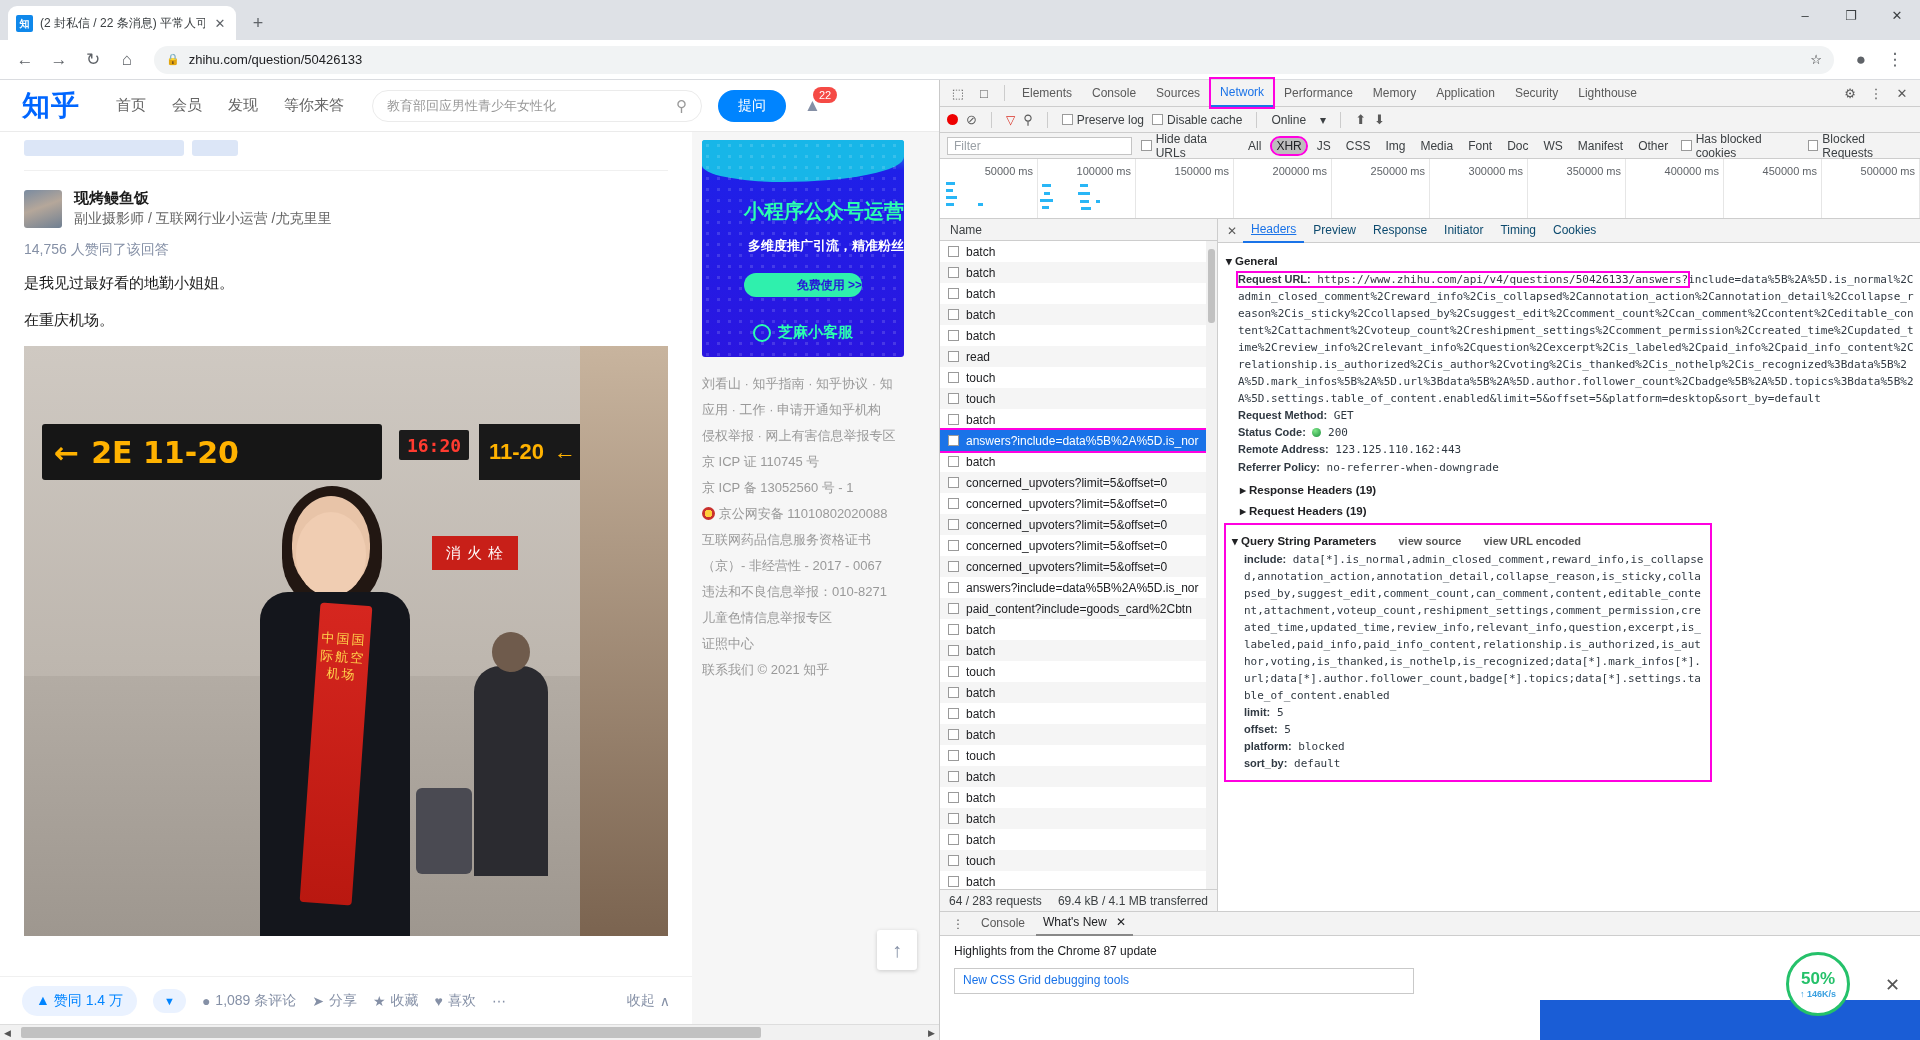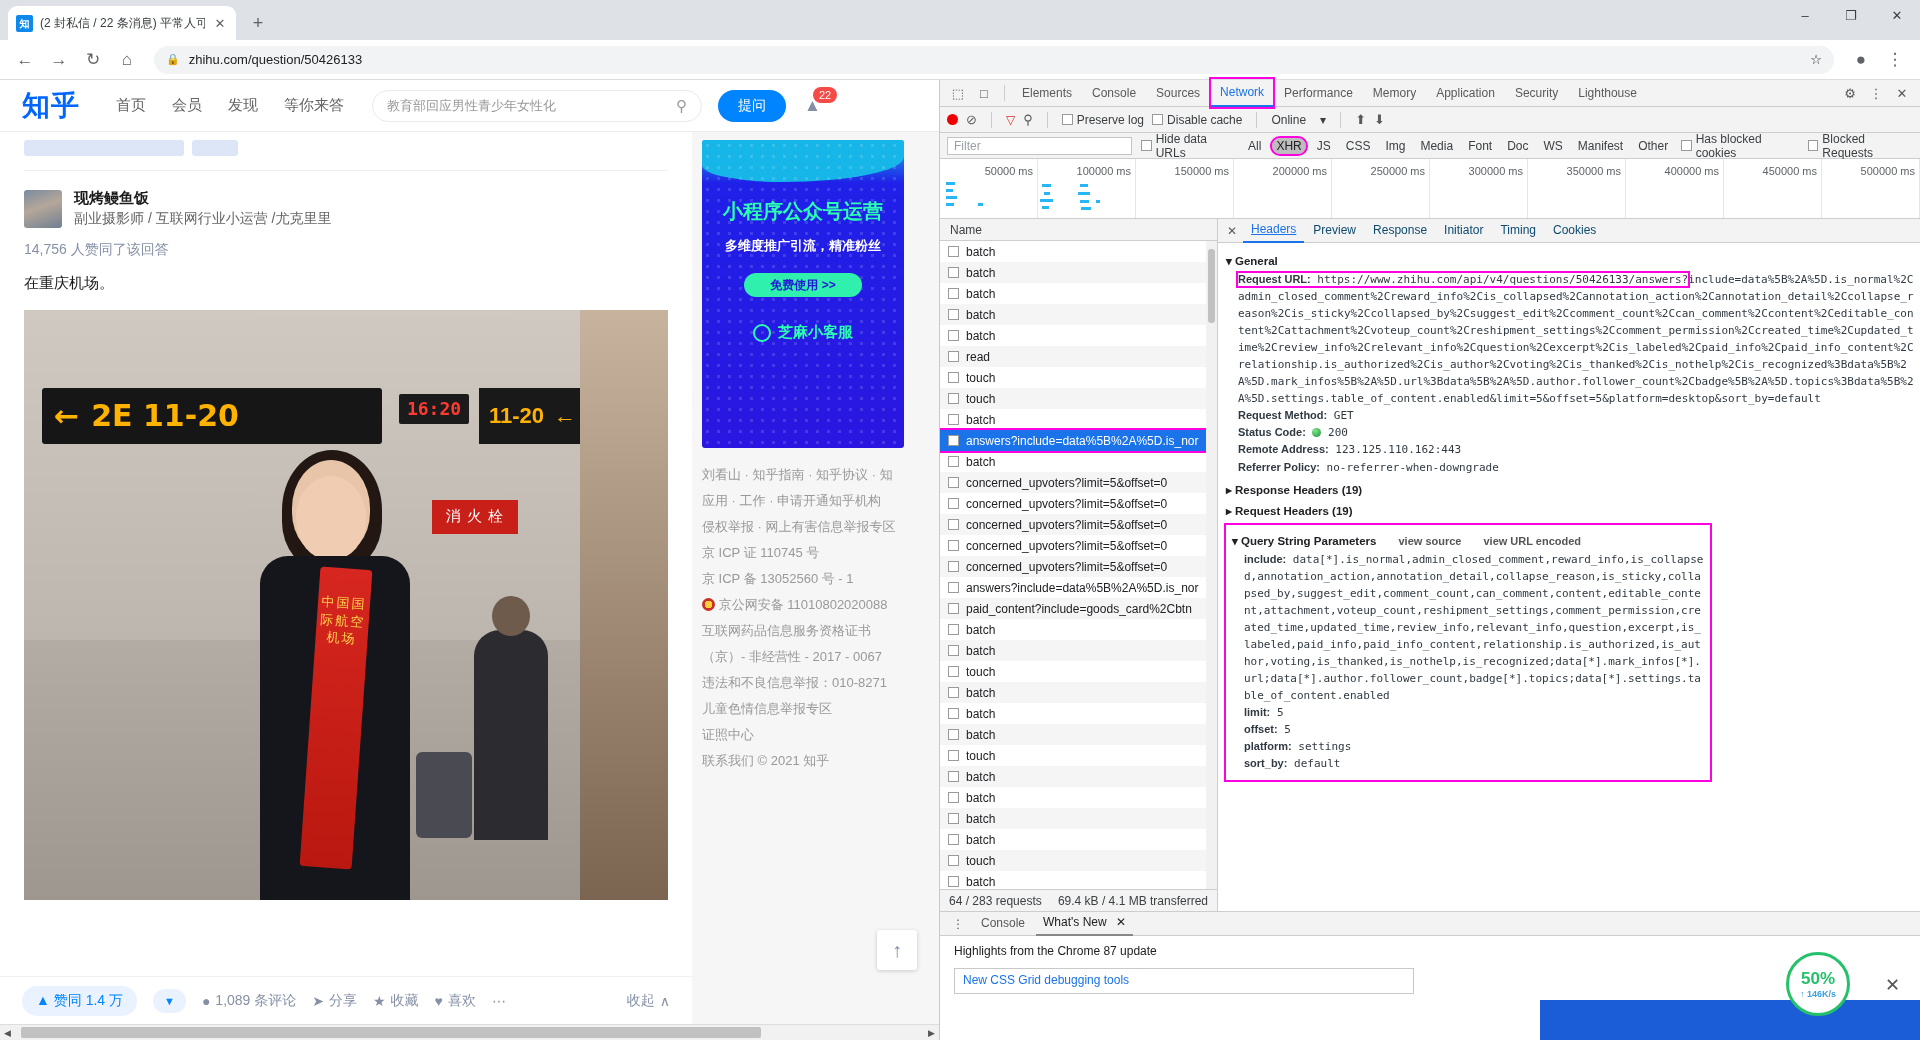--- a/index.html
+++ b/index.html
@@ -161,23 +161,23 @@
   }
   .vote-pill { background: #eaf2ff; color: #0084ff; border-radius: 100px;
                padding: 6px 14px; font-size: 14px; }
   .vote-down { background: #eaf2ff; color: #0084ff; border-radius: 100px;
                padding: 6px 11px; font-size: 11px; }
   .act { display: flex; align-items: center; gap: 5px; }
   .collapse-link { margin-left: auto; color: #8590a6; display: flex; gap: 5px; align-items:center; }
 
   .zh-side { width: 220px; flex: 0 0 220px; padding-top: 8px; }
   .ad {
-    width: 202px; height: 308px; border-radius: 3px; overflow: hidden;
+    width: 202px; height: 217px; border-radius: 3px; overflow: hidden;
     background: linear-gradient(180deg,#19b5e8 0%,#1f20e8 14%,#2a16e0 100%);
-    position: relative; color: #fff; text-align: center;
+    position: relative; color: #fff; text-align: right;
   }
   .ad .wave { position:absolute; left:0; right:0; top:0; height: 42px;
     background:#17b6e8; border-radius: 0 0 60% 40%; }
   .ad .dots { position:absolute; inset:0;
     background-image: radial-gradient(circle, rgba(255,255,255,.14) 1.6px, transparent 1.8px);
     background-size: 11px 11px; }
   .ad .t1 { position: relative; margin-top: 58px; font-size: 20px; font-weight: bold; color:#2bffb0;}
   .ad .t2 { position: relative; margin-top: 12px; font-size: 13px; font-weight: bold; }
   .ad .btn { position: relative; margin: 18px auto 0; width: 118px; height: 24px;
     background: #2ff0ad; color: #2617d8; border-radius: 100px; font-size: 12px;
@@ -274,21 +274,21 @@
   .detail-tabs .x { width: 20px; text-align: center; color: #5a5a5a; }
   .dtab { padding: 0 8px; line-height: 23px; color: #0c4a6e; }
   .dtab.active { color: #1a73e8; border-bottom: 2px solid #1a73e8; text-decoration: underline; }
   .detail-body { flex: 1; overflow: hidden; padding: 6px 0 0 8px;
                  font-family: "DejaVu Sans Mono", monospace; font-size: 11px; }
   .sec-title { font-weight: bold; font-size: 11.5px; color: #202124;
                font-family: "Liberation Sans", sans-serif; margin: 5px 0 3px; }
   .kv { padding-left: 12px; line-height: 1.55; word-break: break-all; }
   .kv b { font-family: "Liberation Sans", sans-serif; font-weight: bold; }
   .collapsed { font-family: "Liberation Sans", sans-serif; font-weight: bold;
-               font-size: 11.5px; margin: 7px 0; color: #202124; }
+               font-size: 11.5px; margin: 7px 14px; color: #202124; }
   .green-dot { display:inline-block; width: 9px; height: 9px; border-radius:50%;
                background: radial-gradient(circle at 35% 30%, #7ee787, #1e8e3e); vertical-align: -1px; }
   .qsp-head { display: flex; gap: 22px; align-items: baseline; }
   .qsp-head a { color: #555; font-family: "Liberation Sans", sans-serif; font-size: 11px; }
   .magenta { outline: 2px solid #ff00e0; }
 
   .drawer { flex: 0 0 auto; border-top: 1px solid #cdcdcd; display: flex; flex-direction: column; }
   .drawer-tabs { height: 24px; background: #f3f3f3; display: flex; align-items: center;
                  padding: 0 6px; gap: 4px; border-bottom: 1px solid #cdcdcd; }
   .drawer-tabs .dots { color: #5a5a5a; padding: 0 6px; }
@@ -372,20 +372,21 @@
         <div class="hr"></div>
 
         <div class="author-row">
           <div class="avatar"></div>
           <div>
             <div class="author-name">现烤鳗鱼饭</div>
             <div class="author-desc">副业摄影师 / 互联网行业小运营 /尤克里里</div>
           </div>
         </div>
         <div class="upvote-line">14,756 人赞同了该回答</div>
+        <div class="answer-text">是我见过最好看的地勤小姐姐。</div>
         <div class="answer-text">在重庆机场。</div>
 
         <div class="photo">
           <div class="wall"></div>
           <div class="floor"></div>
           <div class="signboard">
             <span>←</span>
             <span>2E 11-20</span>
           </div>
           <div class="clock">16:20</div>
@@ -790,21 +791,21 @@
             <div class="kv">
               <b>limit:</b>
               <span>5</span>
             </div>
             <div class="kv">
               <b>offset:</b>
               <span>5</span>
             </div>
             <div class="kv">
               <b>platform:</b>
-              <span>settings</span>
+              <span>blocked</span>
             </div>
             <div class="kv">
               <b>sort_by:</b>
               <span>default</span>
             </div>
           </div>
         </div>
       </div>
     </div>
 

